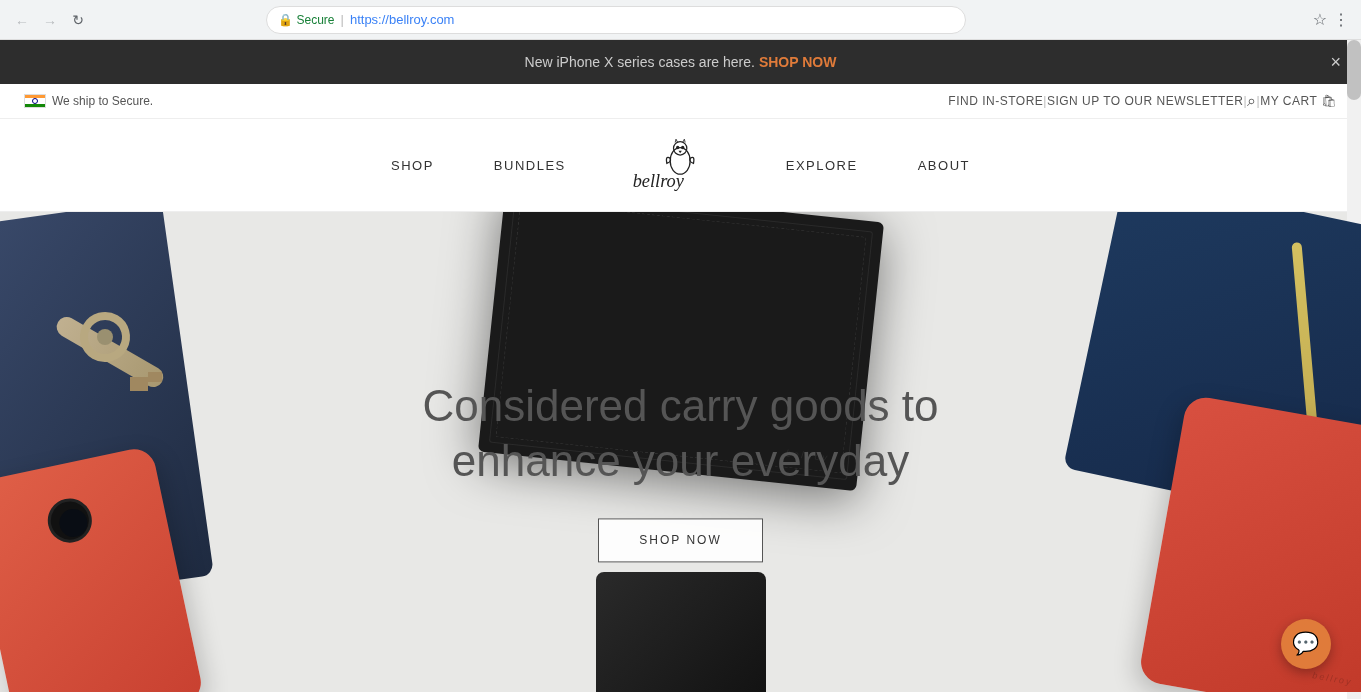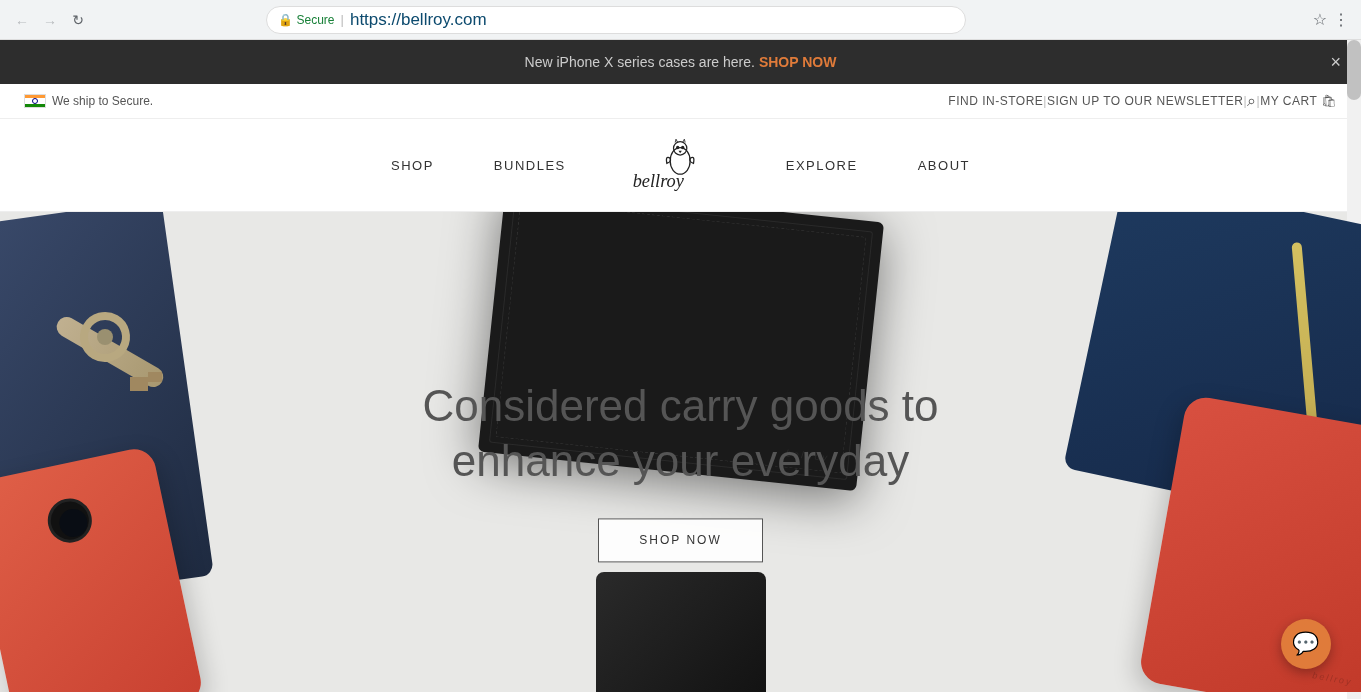--- a/index.html
+++ b/index.html
@@ -39,21 +39,21 @@
       font-size: 13px;
       color: #333;
       max-width: 700px;
       margin: 0 auto;
     }
     .secure-badge {
       color: #188038;
       font-size: 12px;
       display: flex; align-items: center; gap: 3px;
     }
-    .address-text { color: #0c4a6e; font-size: 17px; }
+    .address-text { color: #3b82f6; font-size: 13px; }
     .browser-actions { margin-left: auto; display: flex; gap: 6px; color: #5f6368; font-size: 18px; }
 
     
     .announcement-bar {
       background: #2d2d2d;
       color: #ccc;
       text-align: center;
       padding: 14px 40px;
       font-size: 14px;
       position: relative;

